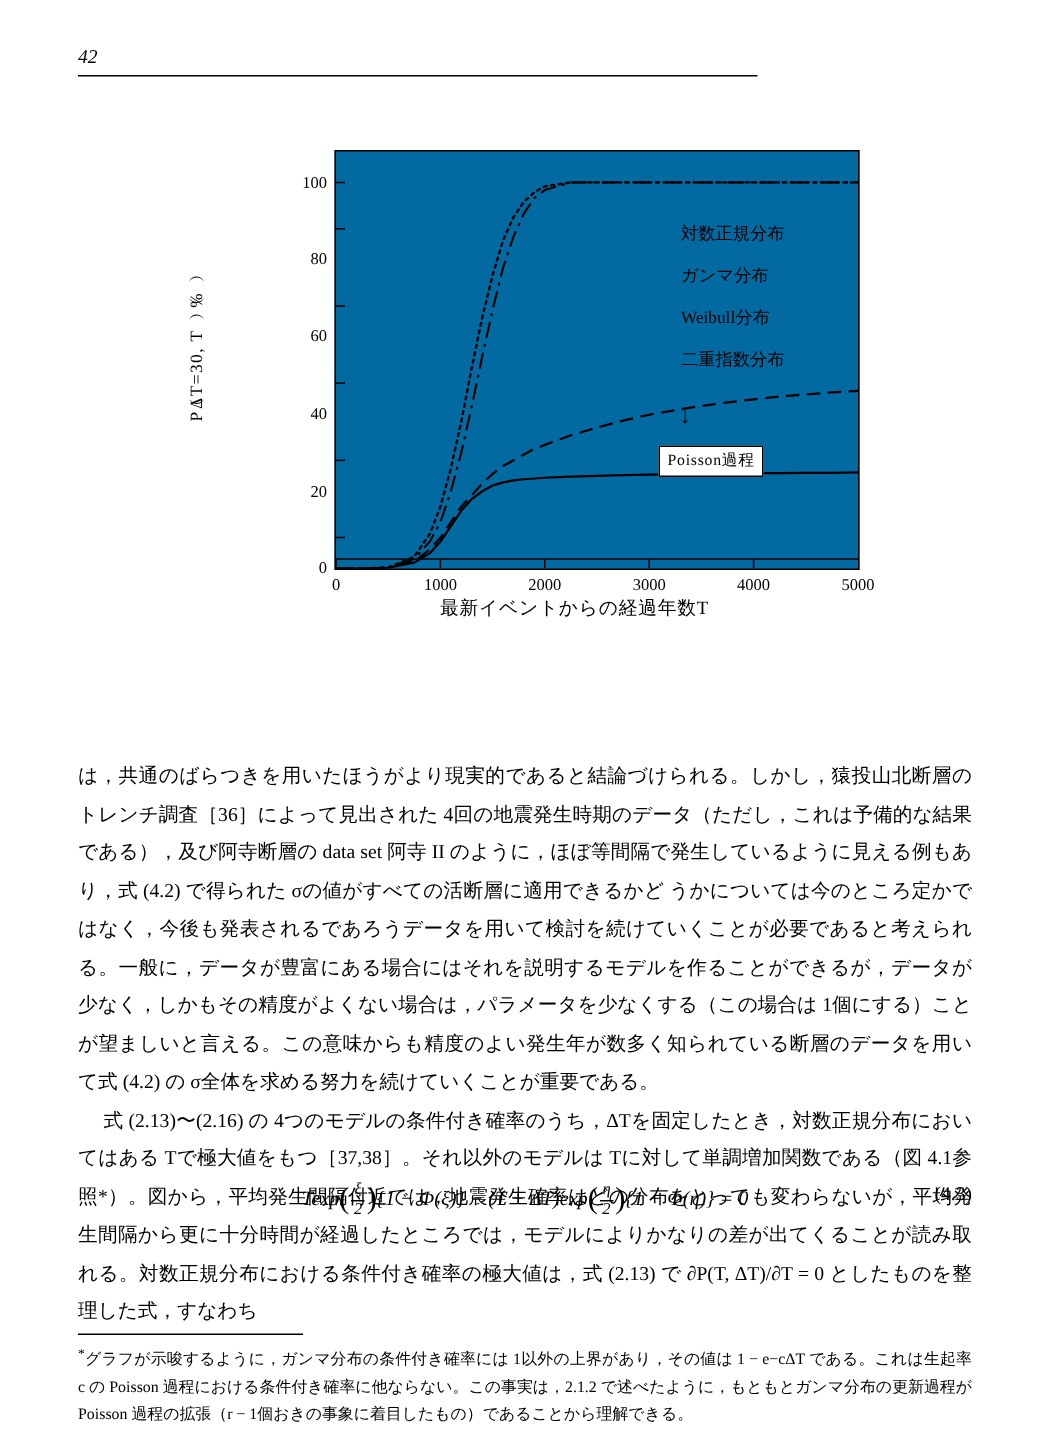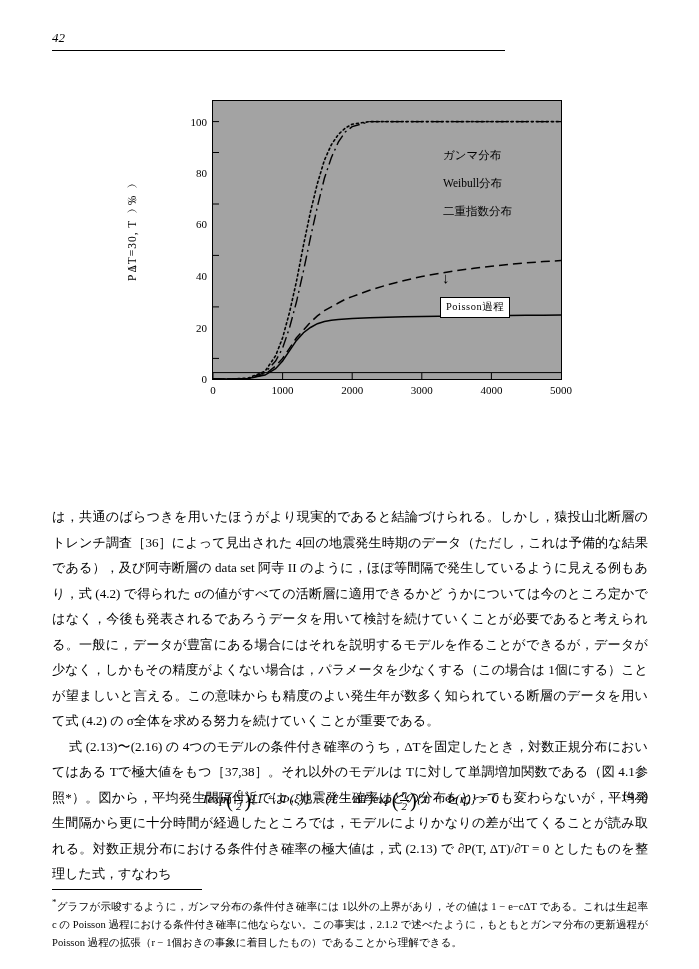--- a/index.html
+++ b/index.html
@@ -59,27 +59,27 @@
   
   .figure-wrap {
     position: absolute;
     top: 92px;
     left: 0;
     width: 699px;
     height: 330px;
   }
   .plotbox {
     position: absolute;
-    left: 212px;
+    left: 223px;
     top: 8px;
     width: 350px;
     height: 280px;
     border: 1px solid #000;
     box-sizing: border-box;
-    background: #a3a3a3;
+    background: #0369a1;
   }
   .ylabel {
     position: absolute;
     left: 118px;
     top: 40px;
     width: 28px;
     height: 210px;
     font-size: 11.5px;
     writing-mode: vertical-rl;
     text-orientation: mixed;
@@ -146,21 +146,20 @@
   .poisson-note {
     position: absolute;
     left: 215px;
     top: 196px;
     font-size: 10.5px;
     border: 1px solid #000;
     padding: 2px 5px 3px 5px;
     background: #fff;
     white-space: nowrap;
     letter-spacing: 0.5px;
-    margin-left: 12px;
   }
   .poisson-arrow {
     position: absolute;
     left: 229px;
     top: 170px;
     font-size: 15px;
     line-height: 1;
   }
 
   
@@ -302,20 +301,26 @@
         <path fill="none" stroke="#000" stroke-width="1.5" d="M 0,278 L 17,278 L 35,277.5 L 52,274.1 L 62.6,267.7 L 69.6,260 L 76.6,249.7 L 83.5,239.4 L 90.5,231.7 L 97.5,226.5 L 104.4,222.7 L 111.4,220.6 L 118.3,219.3 L 125.3,218.5 L 132.3,218.0 L 139.2,217.5 L 156.6,216.7 L 174,216.2 L 191.4,215.7 L 208.8,215.4 L 226.2,215.2 L 243.6,214.9 L 261,214.7 L 278.4,214.4 L 295.8,214.4 L 313.2,214.2 L 330.6,214.2 L 348,213.9"></path>
 
         <path fill="none" stroke="#000" stroke-width="1.5" stroke-dasharray="9,5" d="M 0,278 L 17,278 L 35,277.5 L 52,273.4 L 62.6,265.1 L 69.6,257.4 L 76.6,247.1 L 83.5,236.8 L 90.5,229.1 L 97.5,221.3 L 104.4,214.9 L 111.4,209.7 L 118.3,205.9 L 125.3,202.0 L 132.3,198.2 L 139.2,195.6 L 156.6,189.2 L 174,184.0 L 191.4,179.4 L 208.8,175.5 L 226.2,172.4 L 243.6,169.6 L 261,167.3 L 278.4,165.2 L 295.8,163.4 L 313.2,161.9 L 330.6,160.6 L 348,159.6"></path>
 
         <path fill="none" stroke="#000" stroke-width="1.6" stroke-dasharray="2,3" stroke-linecap="round" d="M 0,278 L 17,278 L 35,277.2 L 52,270.3 L 62.6,254.8 L 69.6,236.8 L 76.6,211.1 L 83.5,180.2 L 90.5,144.1 L 97.5,110.7 L 104.4,82.4 L 111.4,59.2 L 118.3,43.8 L 125.3,33.5 L 132.3,27.1 L 139.2,23.2 L 156.6,20.6 L 348,20.6"></path>
 
         <path fill="none" stroke="#000" stroke-width="1.4" stroke-dasharray="11,4,2,4" d="M 0,278 L 17,278 L 35,277.5 L 52,271.6 L 62.6,260 L 69.6,247.1 L 76.6,226.5 L 83.5,200.8 L 90.5,169.9 L 97.5,136.5 L 104.4,105.6 L 111.4,77.3 L 118.3,56.7 L 125.3,41.2 L 132.3,30.9 L 139.2,25.7 L 156.6,20.6 L 348,20.6"></path>
       </svg>
 
       <div class="legend">
+        <div class="legend-row">
+          <svg class="swatch" height="6" width="52" style="top:9px;">
+            <line x1="0" y1="3" x2="52" y2="3" stroke="#000" stroke-width="1.5"></line>
+          </svg>
+          <span class="lbl">対数正規分布</span>
+        </div>
         <div class="legend-row">
           <svg class="swatch" height="6" width="52" style="top:9px;">
             <line x1="0" y1="3" x2="52" y2="3" stroke="#000" stroke-width="1.5" stroke-dasharray="9,5"></line>
           </svg>
           <span class="lbl">ガンマ分布</span>
         </div>
         <div class="legend-row">
           <svg class="swatch" height="6" width="52" style="top:9px;">
             <line x1="0" y1="3" x2="52" y2="3" stroke="#000" stroke-width="1.6" stroke-dasharray="2,3" stroke-linecap="round"></line>
           </svg>
@@ -326,20 +331,21 @@
             <line x1="0" y1="3" x2="52" y2="3" stroke="#000" stroke-width="1.4" stroke-dasharray="11,4,2,4"></line>
           </svg>
           <span class="lbl">二重指数分布</span>
         </div>
       </div>
 
       <div class="poisson-arrow">↓</div>
       <div class="poisson-note">Poisson過程</div>
     </div>
 
+    <div class="xlabel">最新イベントからの経過年数T</div>
   </div>
 
 
   <div class="body">
     <p>は，共通のばらつきを用いたほうがより現実的であると結論づけられる。しかし，猿投山北断層のトレンチ調査［36］によって見出された 4回の地震発生時期のデータ（ただし，これは予備的な結果である），及び阿寺断層の data set 阿寺 II のように，ほぼ等間隔で発生しているように見える例もあり，式 (4.2) で得られた σの値がすべての活断層に適用できるかど うかについては今のところ定かではなく，今後も発表されるであろうデータを用いて検討を続けていくことが必要であると考えられる。一般に，データが豊富にある場合にはそれを説明するモデルを作ることができるが，データが少なく，しかもその精度がよくない場合は，パラメータを少なくする（この場合は 1個にする）ことが望ましいと言える。この意味からも精度のよい発生年が数多く知られている断層のデータを用いて式 (4.2) の σ全体を求める努力を続けていくことが重要である。</p>
     <p class="indent">式 (2.13)〜(2.16) の 4つのモデルの条件付き確率のうち，ΔTを固定したとき，対数正規分布においてはある Tで極大値をもつ［37,38］。それ以外のモデルは Tに対して単調増加関数である（図 4.1参照*）。図から，平均発生間隔付近では，地震発生確率はどの分布をとっても変わらないが，平均発生間隔から更に十分時間が経過したところでは，モデルによりかなりの差が出てくることが読み取れる。対数正規分布における条件付き確率の極大値は，式 (2.13) で ∂P(T, ΔT)/∂T = 0 としたものを整理した式，すなわち</p>
   </div>
 
   <div class="equation">
     <div class="eq-body">

